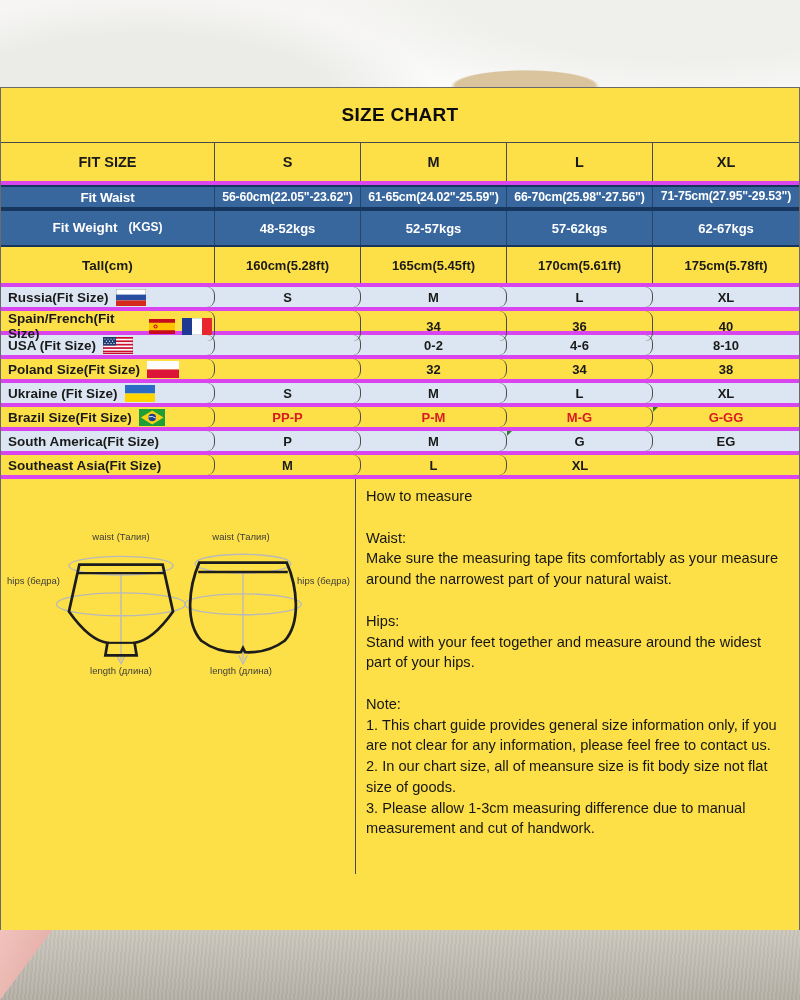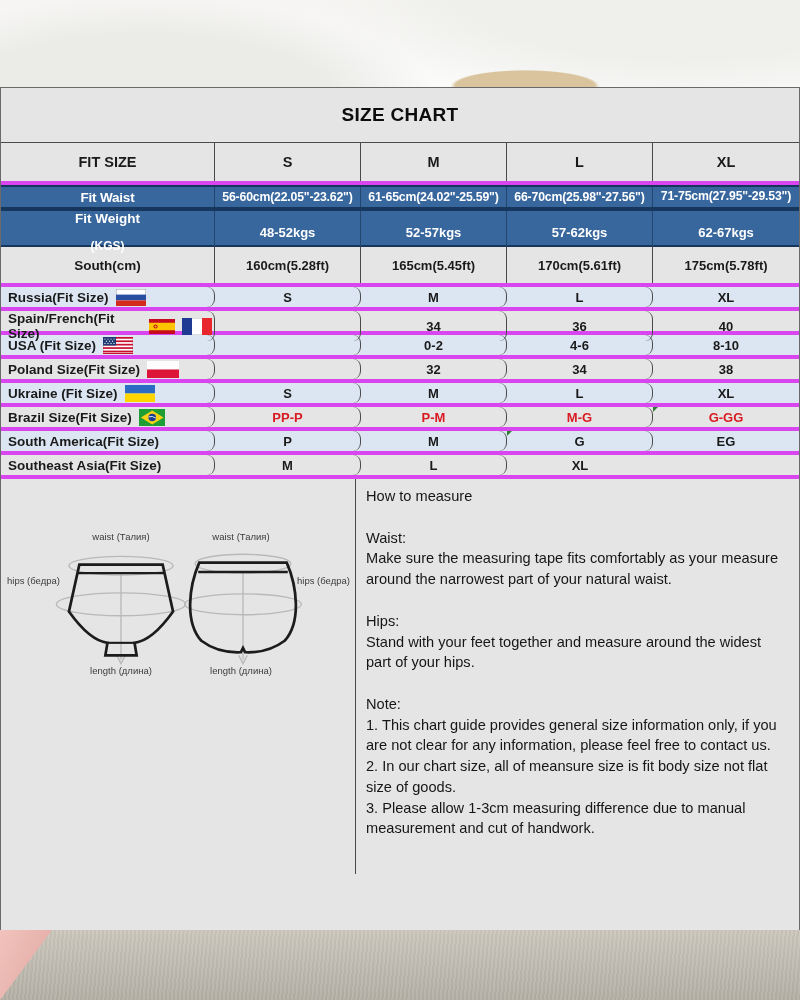--- a/index.html
+++ b/index.html
@@ -16,21 +16,21 @@
   
   .photo-bottom{position:absolute;left:0;top:930px;width:800px;height:70px;
     background:
       repeating-linear-gradient(95deg,rgba(255,255,255,.05) 0 2px,rgba(0,0,0,.03) 2px 4px),
       linear-gradient(180deg,#ccc7bd,#b5b0a6);}
   .pink-wedge{position:absolute;left:0;top:0;width:58px;height:70px;
     clip-path:polygon(0 0,52px 0,0 100%);
     background:linear-gradient(115deg,#f1c3bc,#dfa49e);}
 
   
-  .chart{position:absolute;left:0;top:87px;width:800px;height:844px;background:#e5e5e5;
+  .chart{position:absolute;left:0;top:87px;width:800px;height:844px;background:#fde047;
     border:1px solid #6a6a6a;box-sizing:border-box;}
   .title-block{height:54px;border-bottom:1px solid #4a4a4a;display:flex;flex-direction:column;
     align-items:center;justify-content:center;gap:1px;}
   .title{font-size:19px;font-weight:bold;color:#0d0d0d;letter-spacing:.3px;}
   .subtitle{font-size:16.5px;font-weight:bold;color:#0d0d0d;}
 
   .row{display:grid;grid-template-columns:214px 146px 146px 146px 146px;border-bottom:4px solid #d946ef;box-sizing:border-box;}
   .cell{border-right:1px solid #4a4a4a;display:flex;align-items:center;justify-content:center;
     text-align:center;box-sizing:border-box;position:relative;color:#1a1a1a;padding:0 2px;}
   .cell:last-child{border-right:none;}
@@ -40,21 +40,21 @@
   .r-blue .cell{color:#fff;font-weight:bold;border-right-color:#24466e;}
   .r-waist{height:24px;}
   .r-waist .cell{font-size:12.3px;letter-spacing:-.2px;}
   .r-hips{height:43px;}
   .r-hips .cell{font-size:12.3px;font-weight:bold;letter-spacing:-.2px;line-height:1.4;}
   .r-weight{height:38px;}
   .r-weight .cell{font-size:13px;}
   .r-tall{height:40px;}
   .r-tall .cell{font-size:13px;font-weight:bold;}
   .nowrap{white-space:nowrap;}
-  .stack{display:flex;flex-direction:column;line-height:1.25;gap:11px;}
+  .stack{display:flex;flex-direction:row;line-height:1.25;gap:11px;}
 
   .r-country{height:24px;}
   .r-country .cell{font-size:13px;font-weight:bold;border-radius:8px;}
   .r-country .label{justify-content:flex-start;text-align:left;padding-left:7px;gap:7px;font-size:13.5px;}
   .r-light{background:#DCE6F2;}
   .red .cell.v{color:#D91A21;}
   .flag{height:17px;flex:0 0 auto;display:block;}
   .flag.small{height:15px;}
   .gt{position:absolute;left:0;top:0;width:0;height:0;border-top:5px solid #2f7d31;border-right:5px solid transparent;}
 
@@ -104,21 +104,21 @@
           <span style="font-size:12px;">(KGS)</span>
         </span>
       </div>
       <div class="cell">48-52kgs</div>
       <div class="cell">52-57kgs</div>
       <div class="cell">57-62kgs</div>
       <div class="cell">62-67kgs</div>
     </div>
 
     <div class="row r-tall">
-      <div class="cell" style="font-size:13.5px;">South(cm)</div>
+      <div class="cell" style="font-size:13.5px;">Tall(cm)</div>
       <div class="cell">160cm(5.28ft)</div>
       <div class="cell">165cm(5.45ft)</div>
       <div class="cell">170cm(5.61ft)</div>
       <div class="cell">175cm(5.78ft)</div>
     </div>
 
     <div class="row r-country r-light">
       <div class="cell label">
         <span>Russia(Fit Size)</span>
         <svg class="flag" viewBox="0 0 30 17">

